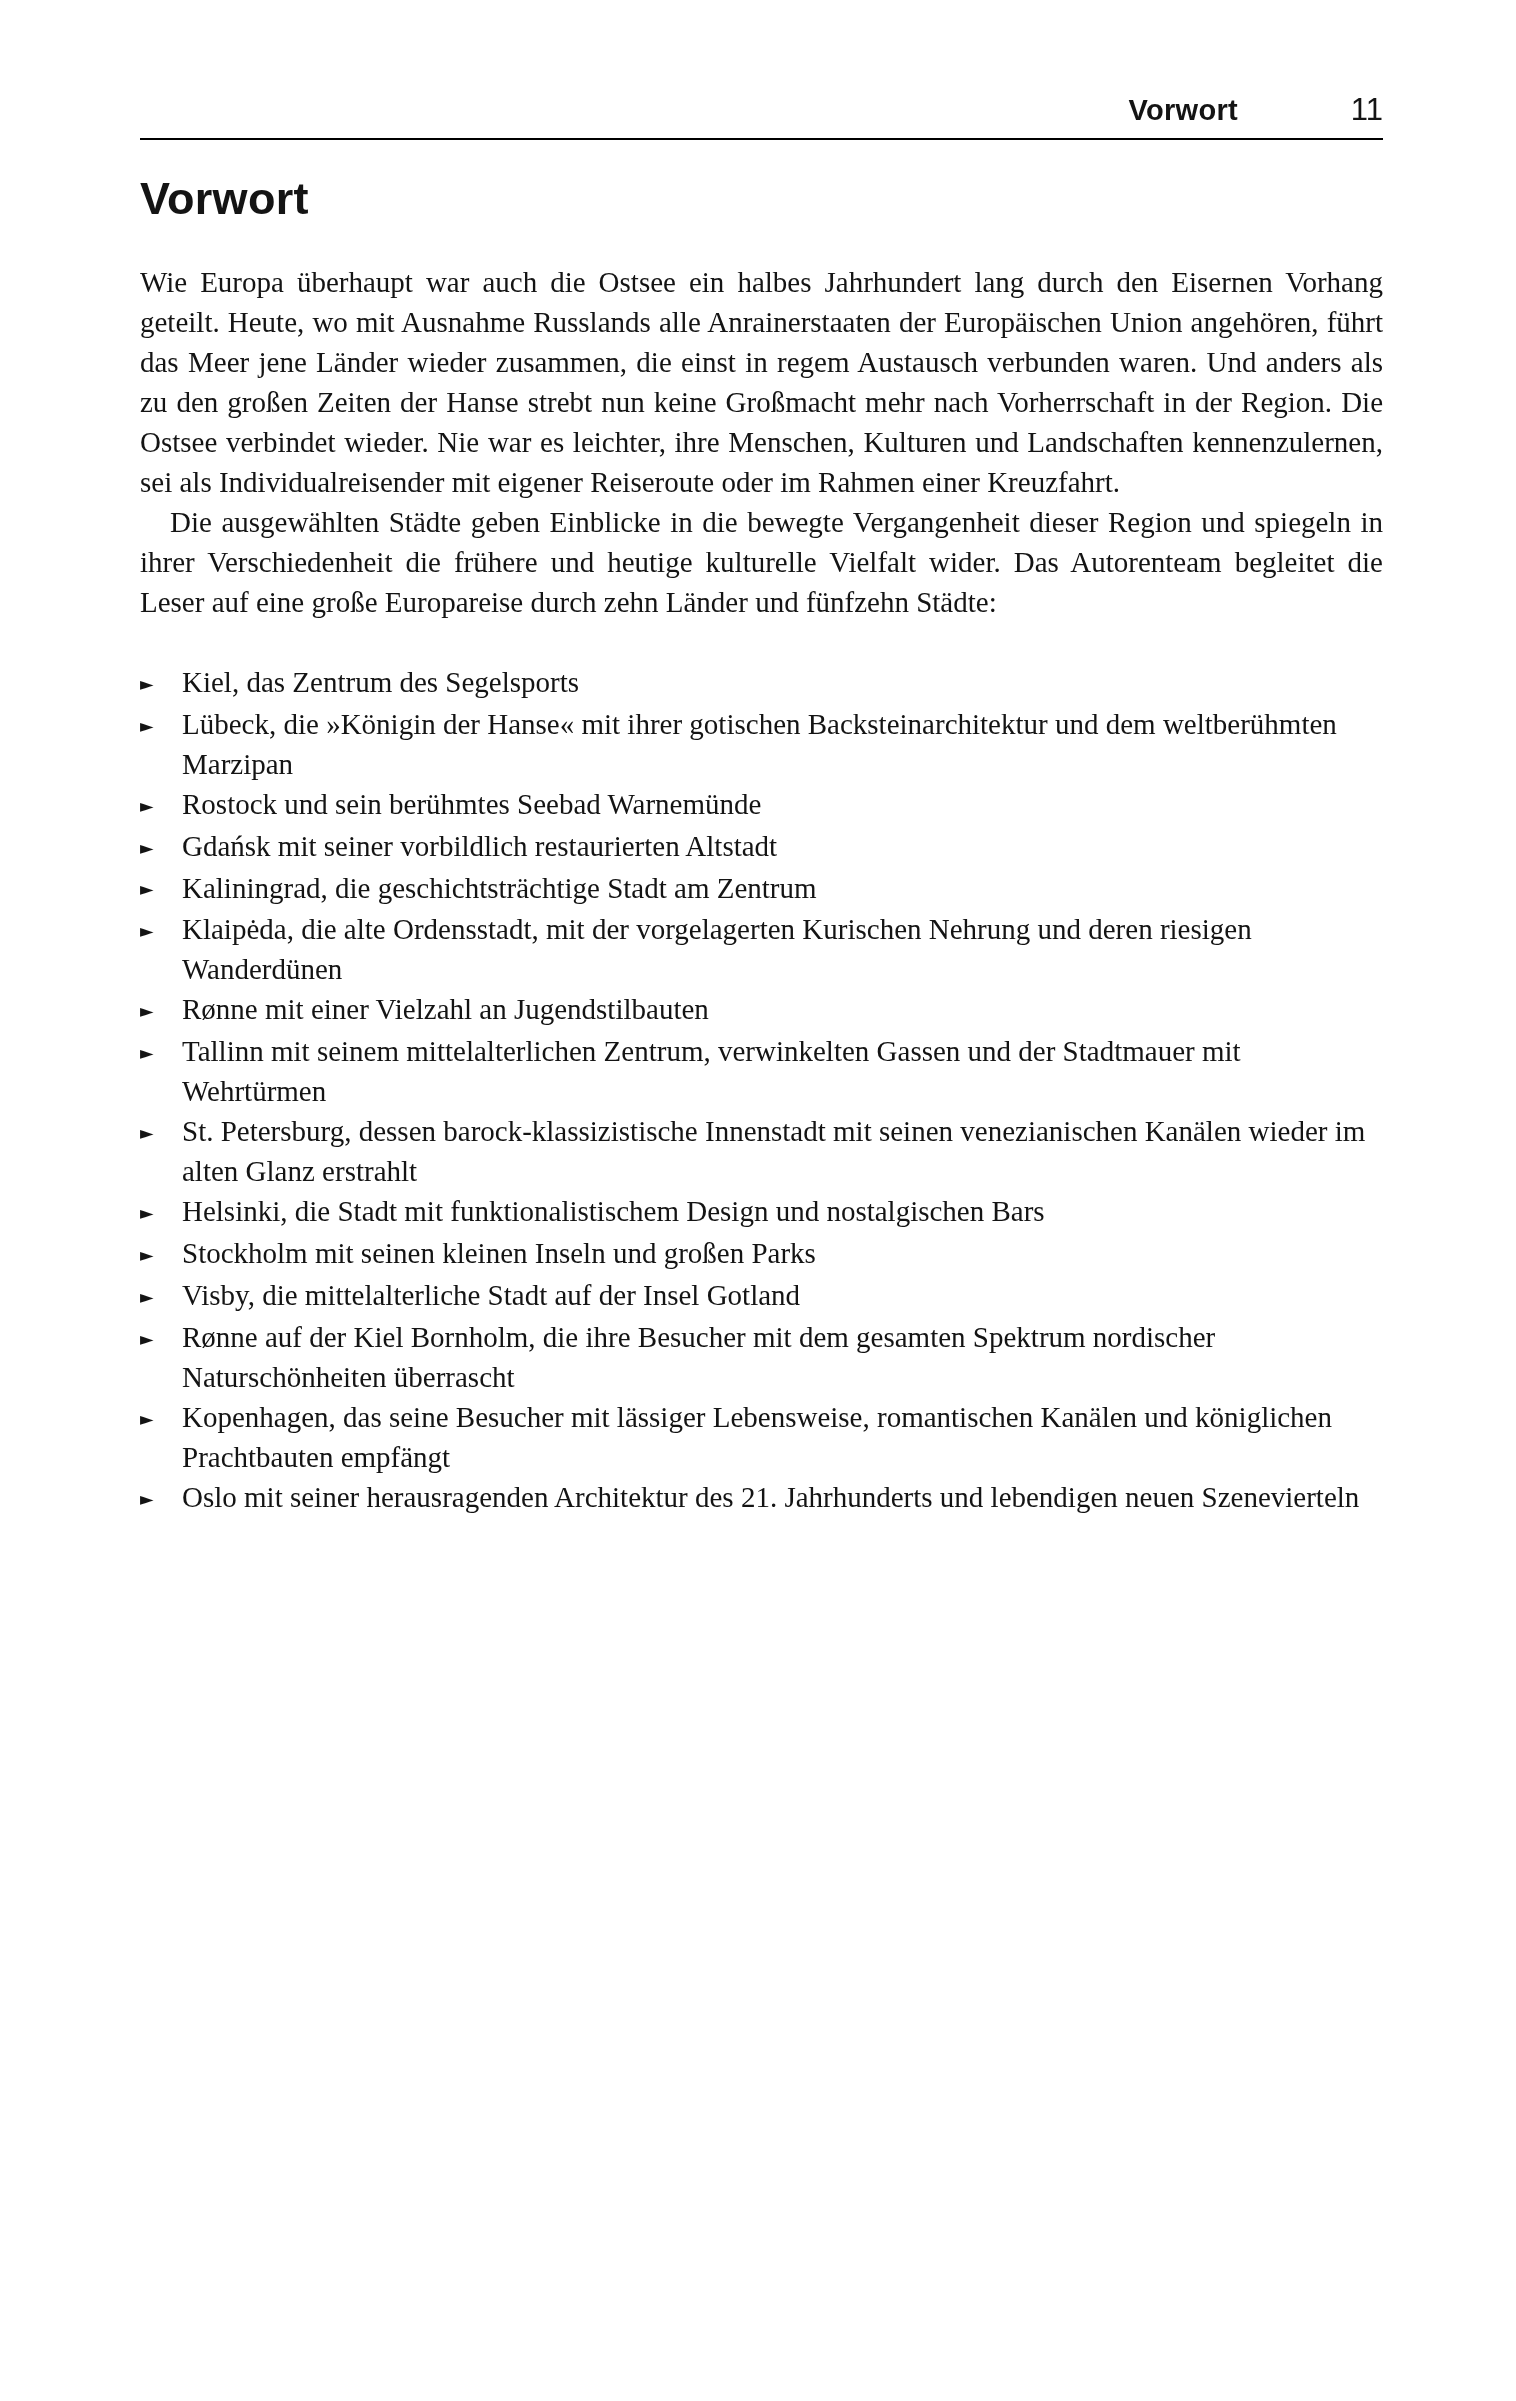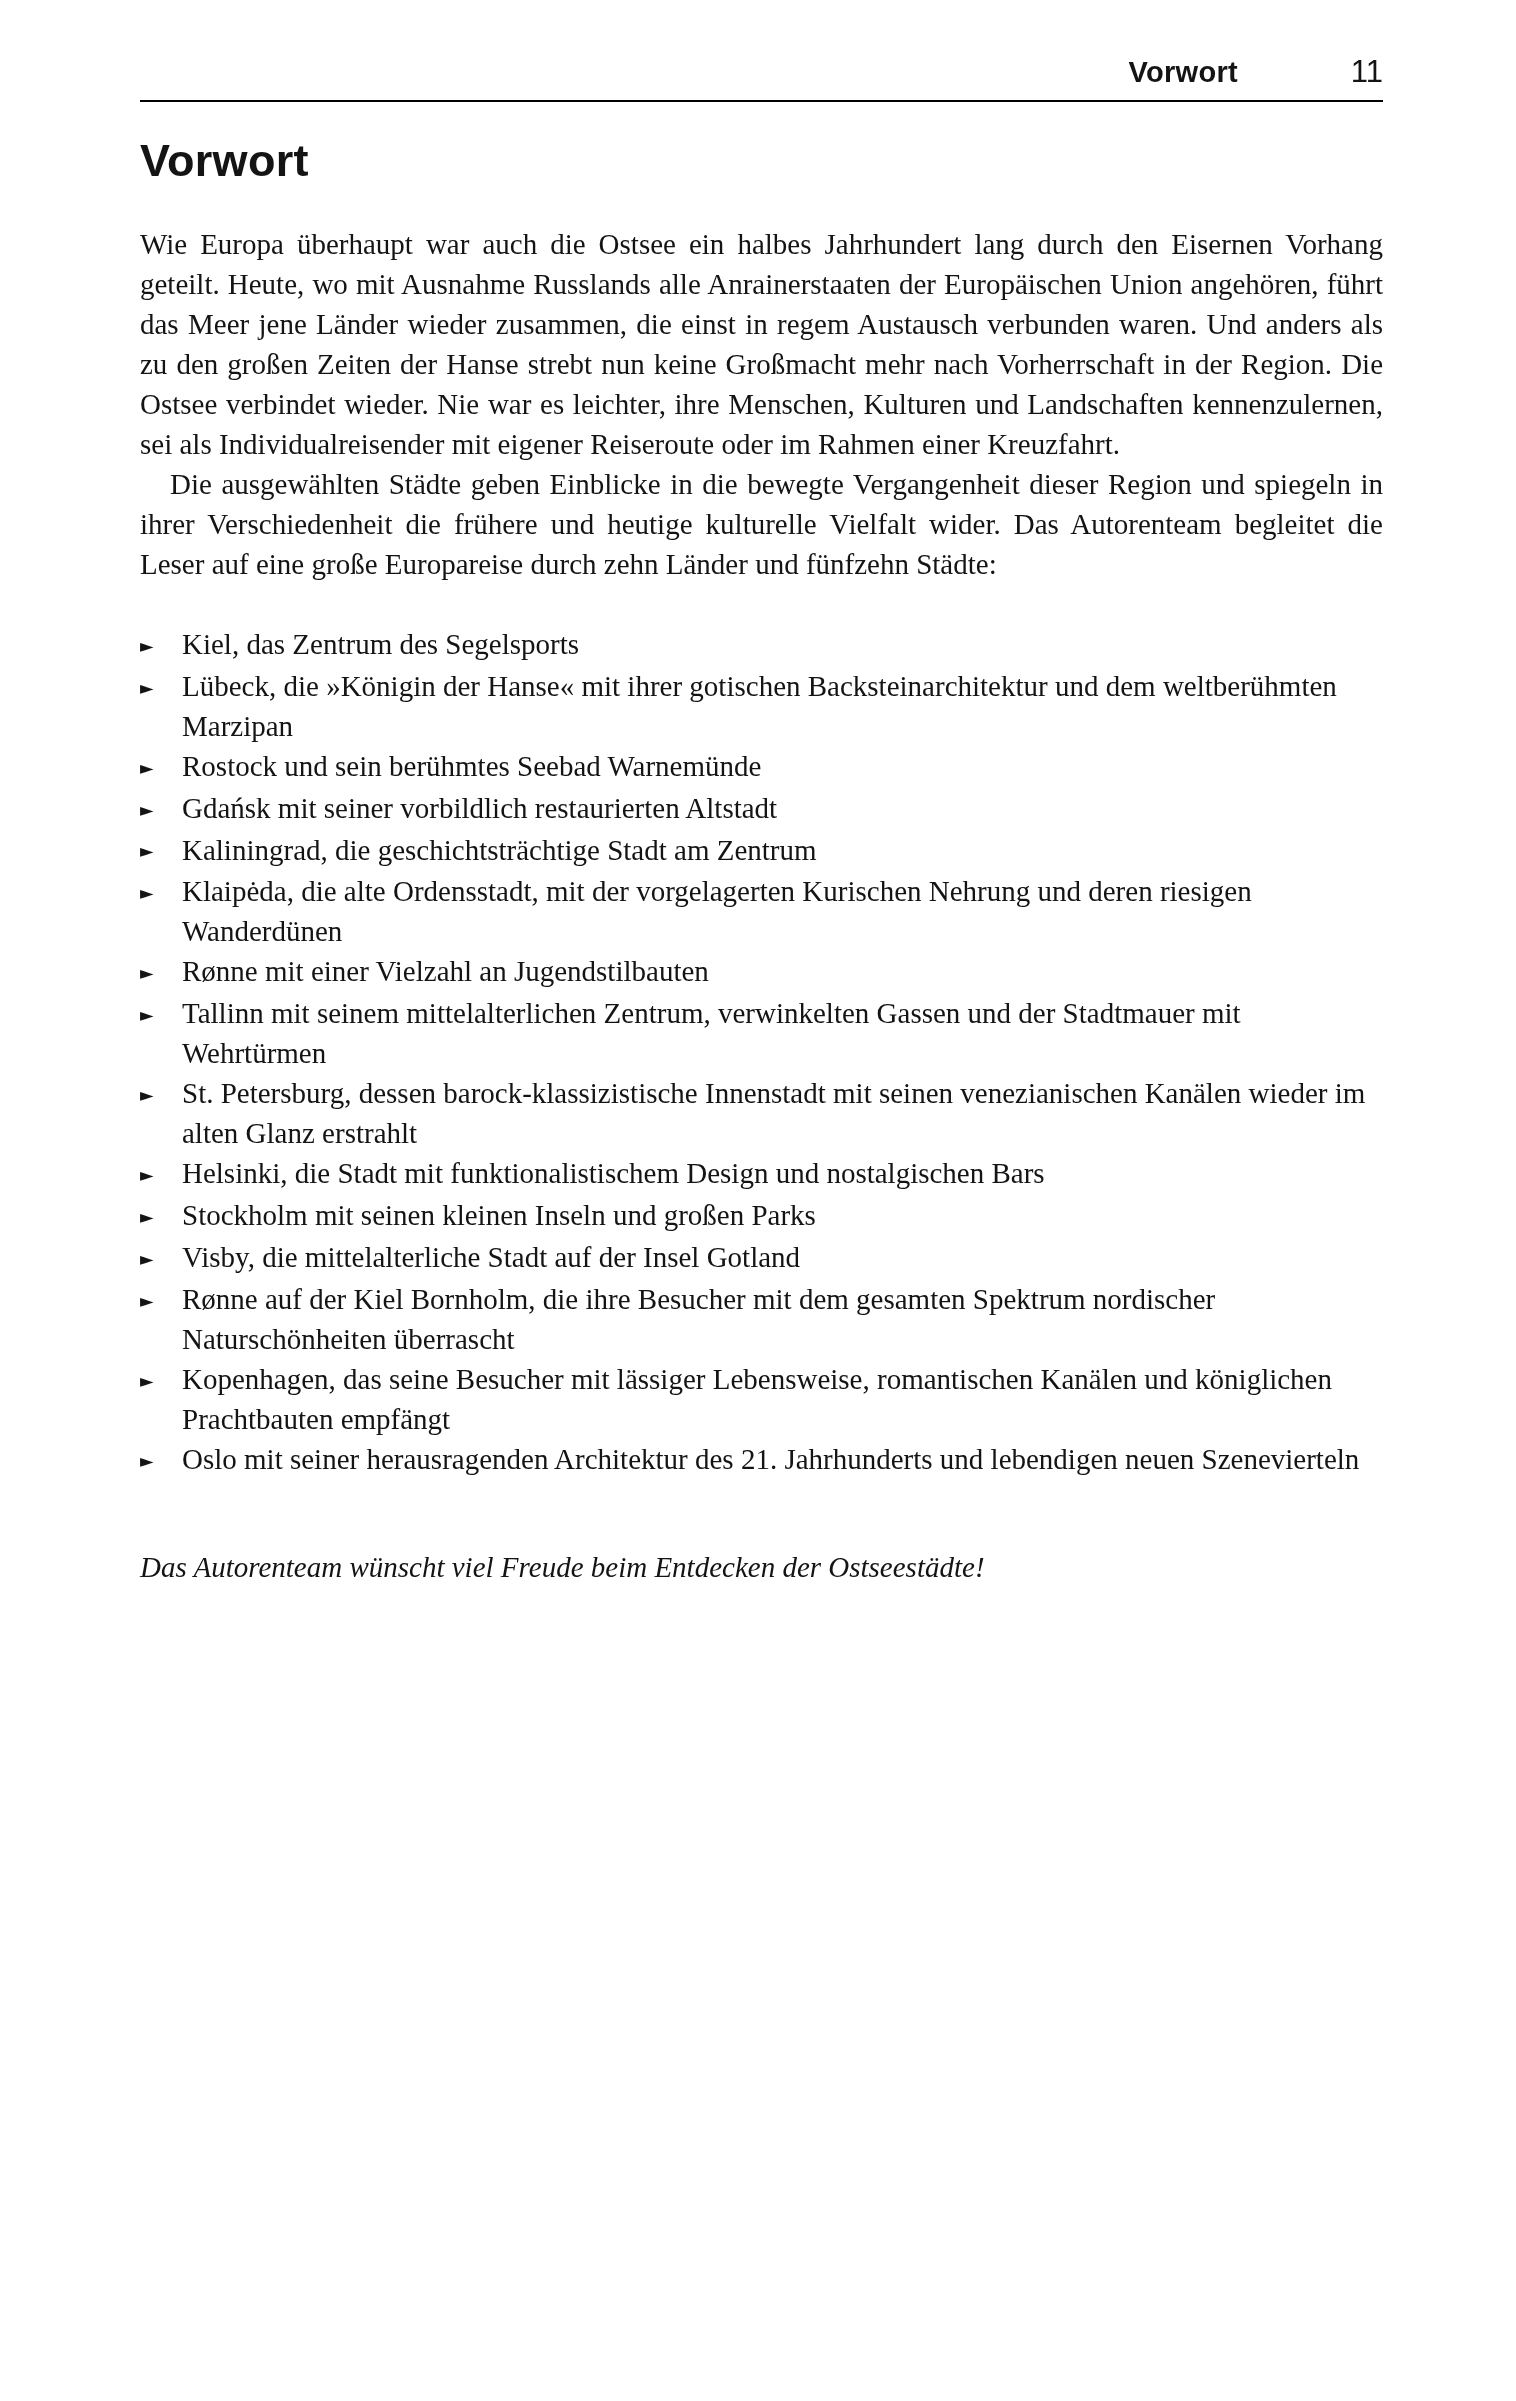--- a/index.html
+++ b/index.html
@@ -5,21 +5,21 @@
   * { margin: 0; padding: 0; box-sizing: border-box; }
   html, body { background: #ffffff; }
   body {
     width: 1516px;
     height: 2401px;
     font-family: "Liberation Serif", serif;
     color: #141414;
     overflow: hidden;
   }
   .page {
-    padding: 54px 133px 0 140px;
+    padding: 92px 133px 0 140px;
   }
   
   .header-row {
     display: flex;
     align-items: baseline;
     justify-content: flex-end;
     font-family: "Liberation Sans", sans-serif;
   }
   .running-title {
     font-weight: 700;
@@ -157,16 +157,15 @@
     <li class="city-item">
       <span class="bullet">►</span>
       <span class="item-text">Kopenhagen, das seine Besucher mit lässiger Lebensweise, romantischen Kanälen und königlichen Prachtbauten empfängt</span>
     </li>
     <li class="city-item">
       <span class="bullet">►</span>
       <span class="item-text">Oslo mit seiner herausragenden Architektur des 21. Jahrhunderts und lebendigen neuen Szenevierteln</span>
     </li>
   </ul>
 
-  <p class="closing">Das Autorenteam wünscht viel Freude beim Entdecken der Ostseestädte!</p>
 
 </div>
 
 
 </body></html>

